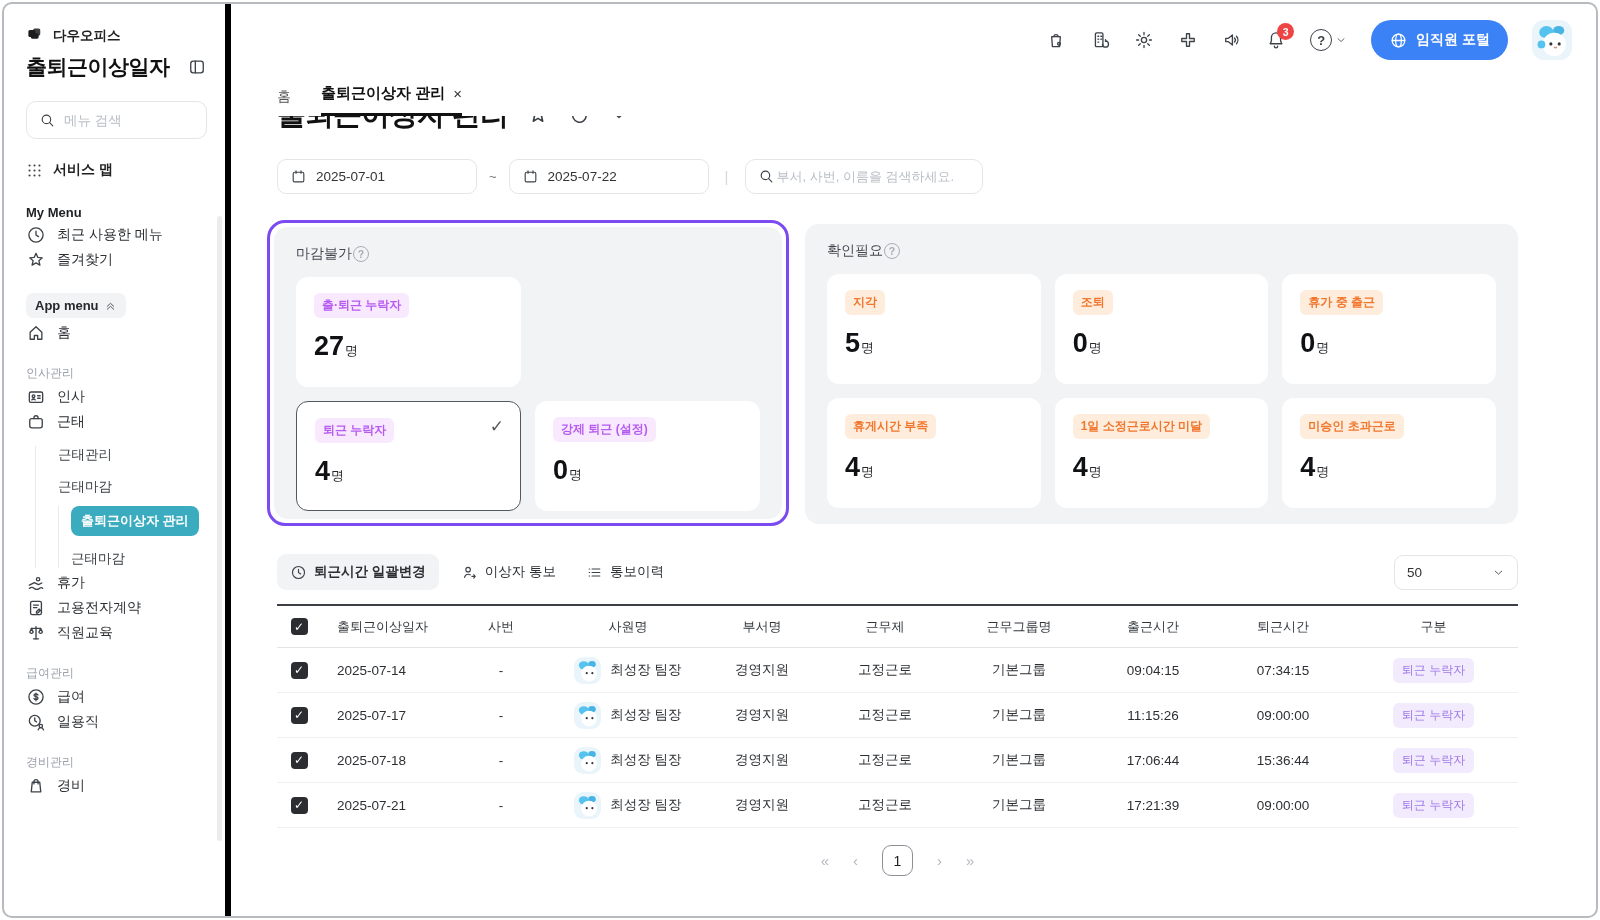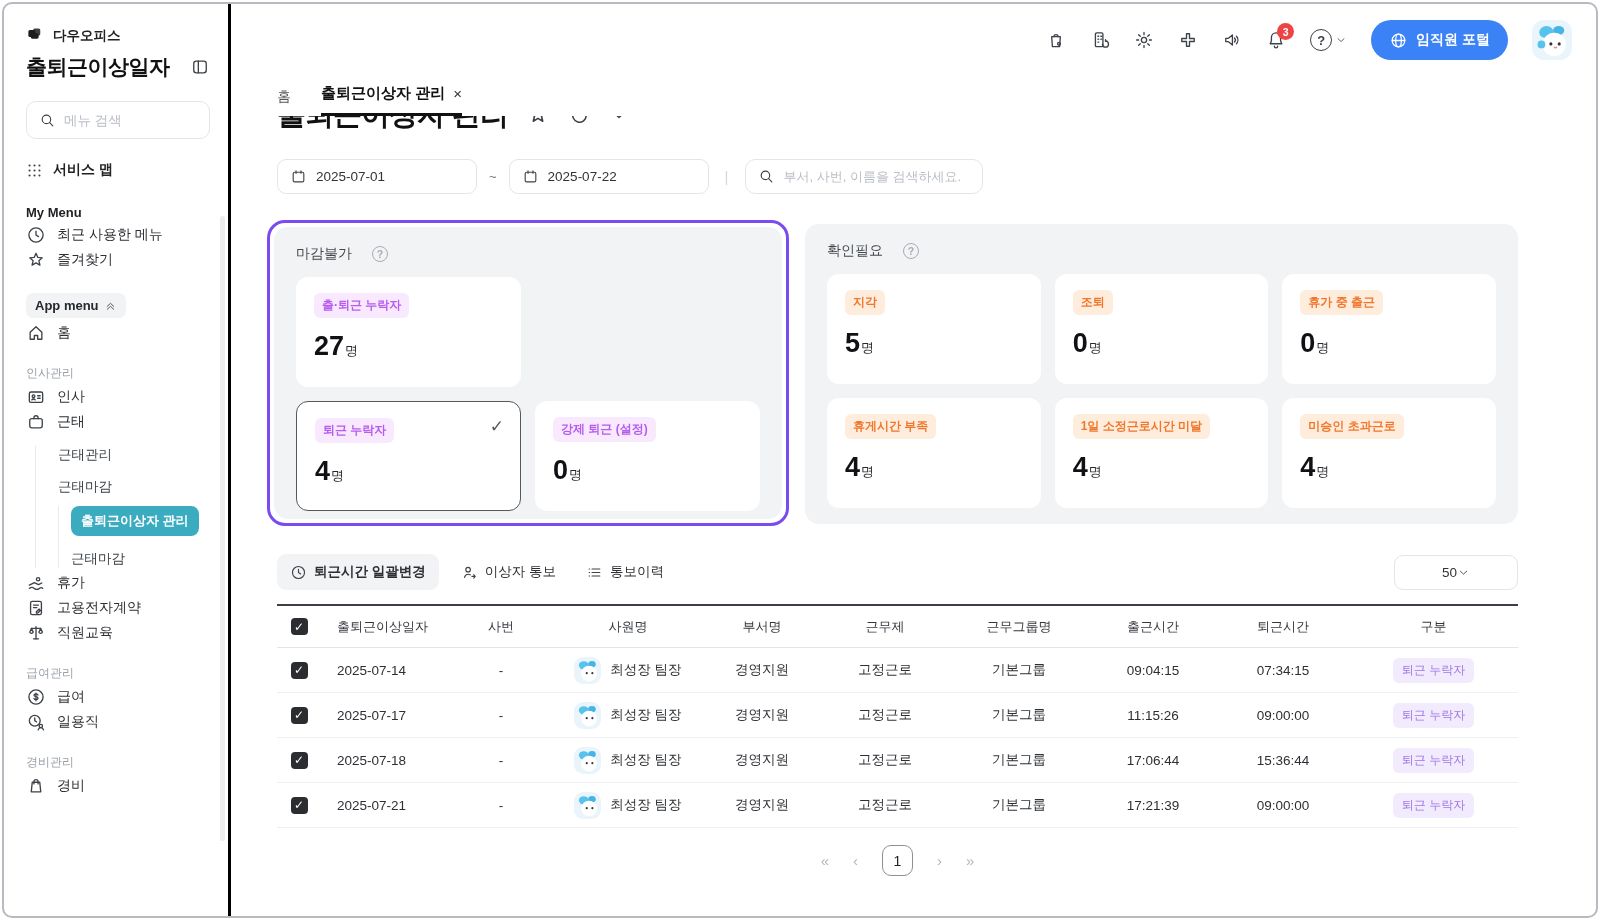--- a/index.html
+++ b/index.html
@@ -5,21 +5,21 @@
   * { margin:0; padding:0; box-sizing:border-box; }
   html,body { width:1600px; height:920px; background:#fff; font-family:"Liberation Sans","DejaVu Sans",sans-serif; color:#2f3338; }
   .frame { width:1596px; height:916px; margin:2px; border:2px solid #b7babe; border-radius:10px; overflow:hidden; display:flex; background:#fff; }
 
   
   svg.i { width:20px; height:20px; stroke:#3d4248; fill:none; stroke-width:1.6; stroke-linecap:round; stroke-linejoin:round; flex:none; }
   svg.i.sm { width:17px; height:17px; }
   .qcircle { width:16px; height:16px; border:1.3px solid #a7adb5; border-radius:50%; color:#a7adb5; font-size:10.5px; display:inline-flex; align-items:center; justify-content:center; font-weight:bold; flex:none; }
 
   
-  .sidebar { width:227px; border-right:3px solid #000000; position:relative; padding:22px 18px 0 22px; flex:none; }
+  .sidebar { width:227px; border-right:6px solid #000000; position:relative; padding:22px 18px 0 22px; flex:none; }
   .brand-row { display:flex; align-items:center; gap:8px; }
   .brand-name { font-size:13.5px; font-weight:bold; color:#222; }
   .portal-row { display:flex; align-items:center; justify-content:space-between; margin-top:8px; }
   .portal-title { font-size:21px; font-weight:800; letter-spacing:-0.5px; color:#111; }
   .menu-search { margin-top:20px; height:38px; border:1px solid #e3e5e9; border-radius:10px; display:flex; align-items:center; gap:8px; padding:12px 12px; }
   .menu-search input { border:none; outline:none; width:120px; font-size:13.5px; color:#444; background:transparent; font-family:inherit; }
   .menu-search input::placeholder { color:#b9bec6; }
   .svc-row { display:flex; align-items:center; gap:10px; margin-top:22px; font-size:14px; font-weight:bold; color:#222; }
   .side-label { margin-top:26px; font-size:13px; font-weight:bold; color:#1d1f22; }
   .side-item { display:flex; align-items:center; gap:11px; margin-top:5px; font-size:14px; color:#2c2f33; cursor:pointer; }
@@ -46,48 +46,48 @@
   .tab .x { font-weight:normal; color:#333; }
 
   .clipped-title { height:15px; overflow:hidden; position:relative; }
   .clipped-title .inner { position:absolute; top:-21px; display:flex; align-items:center; gap:18px; }
   .clipped-title .big { font-size:29px; font-weight:800; color:#111; letter-spacing:-1px; white-space:nowrap; }
 
   .filter-row { display:flex; align-items:center; gap:10px; margin-top:28px; }
   .date-box { width:200px; height:35px; border:1px solid #e3e5e9; border-radius:9px; display:flex; align-items:center; gap:9px; padding:0 12px; font-size:13.5px; color:#333; cursor:pointer; }
   .tilde { color:#777; font-size:13px; padding:0 2px; }
   .vbar { color:#d4d7db; font-size:15px; margin:0 6px; }
-  .search-box { width:238px; height:35px; border:1px solid #e3e5e9; border-radius:10px; display:flex; align-items:center; gap:9px; padding:0 12px; }
+  .search-box { width:238px; height:35px; border:1px solid #e3e5e9; border-radius:10px; display:flex; align-items:center; gap:2px; padding:0 12px; }
   .search-box input { border:none; outline:none; flex:1; font-size:13px; color:#444; background:transparent; font-family:inherit; }
   .search-box input::placeholder { color:#b9bec6; }
 
   .summary-row { display:flex; gap:16px; margin-top:26px; margin-left:-10px; }
   .purple-wrap { border:3px solid #7c4bf0; border-radius:18px; padding:4px; flex:none; }
   .sum-box { background:#f1f3f5; border-radius:14px; padding:18px 22px 22px; }
   .sum-box.left { width:508px; height:292px; }
   .sum-box.right { flex:1; height:300px; margin-top:4px; }
-  .sum-title { display:flex; align-items:center; gap:20px; font-size:14px; color:#45494f; }
+  .sum-title { display:flex; align-items:center; gap:1px; font-size:14px; color:#45494f; }
   .card-grid { display:grid; gap:14px; margin-top:14px; }
   .card-grid.g2 { grid-template-columns:1fr 1fr; }
   .card-grid.g3 { grid-template-columns:1fr 1fr 1fr; }
   .sum-card { background:#fff; border-radius:12px; padding:16px 18px; height:110px; position:relative; cursor:pointer; }
   .sum-card.selected { border:1.5px solid #55585c; }
   .sum-card .check { position:absolute; top:14px; right:16px; color:#55585c; font-size:17px; }
   .badge { display:inline-block; font-size:12px; border-radius:6px; padding:4px 8px; font-weight:bold; }
   .badge.purple { background:#f8e9fe; color:#b75cf0; }
   .badge.orange { background:#feeddc; color:#f0772d; }
   .num-line { margin-top:13px; }
   .num { font-size:27px; font-weight:800; color:#101114; }
   .unit { font-size:13px; color:#26282c; margin-left:1px; }
 
   .toolbar-row { display:flex; align-items:center; margin-top:28px; }
   .tool-btn { display:flex; align-items:center; gap:7px; font-size:13.5px; color:#2c2f33; background:transparent; border:none; font-family:inherit; cursor:pointer; padding:8px 12px;text-align:center; }
   .tool-btn.first { background:#f1f3f5; border-radius:9px; padding:9px 13px; font-weight:bold; }
   .toolbar-row .spacer { flex:1; }
-  .page-size { width:124px; height:35px; border:1px solid #e3e5e9; border-radius:9px; display:flex; align-items:center; justify-content:center; padding:0 12px; font-size:13.5px; color:#333; cursor:pointer; }
+  .page-size { width:124px; height:35px; border:1px solid #e3e5e9; border-radius:9px; display:flex; align-items:center; justify-content:space-between; padding:0 12px; font-size:13.5px; color:#333; cursor:pointer; }
 
   .table { margin-top:14px; }
   .t-row { display:grid; grid-template-columns:44px 128px 104px 150px 118px 128px 140px 128px 132px 1fr; align-items:center; height:45px; border-bottom:1px solid #eef0f2; font-size:13.5px; color:#2c2f33; }
   .t-row.head { border-top:2px solid #3c4046; border-bottom:1px solid #e2e4e8; height:44px; font-size:13px; color:#33373c; }
   .tc { text-align:center; }
   .td-date { padding-left:16px; }
   .cbx { width:17px; height:17px; background:#2b2d30; border-radius:4px; color:#fff; font-size:12px; display:flex; align-items:center; justify-content:center; margin:0 auto; cursor:pointer; }
   .name-cell { display:flex; align-items:center; justify-content:center; gap:9px; }
   .mini-avatar { width:27px; height:27px; border-radius:9px; overflow:hidden; flex:none; }
   .tbadge { display:inline-block; background:#f2ebfd; color:#9d75e6; font-size:12px; border-radius:6px; padding:4px 9px; }

